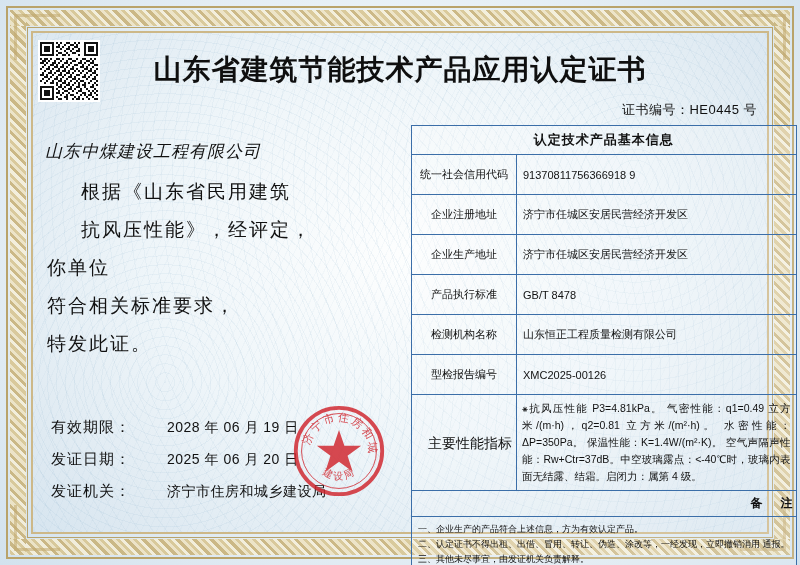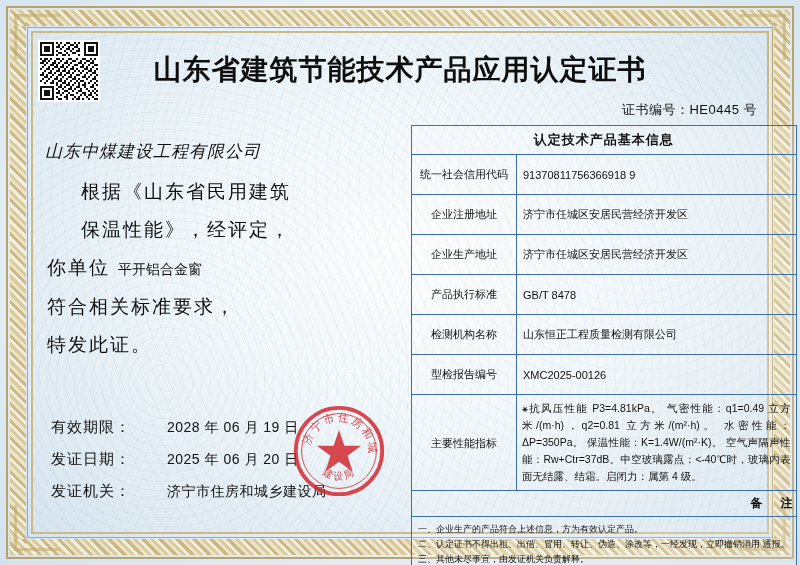--- a/index.html
+++ b/index.html
@@ -215,22 +215,22 @@
     font-size: 11px;
     white-space: nowrap;
     padding: 12px 2px;
   }
   table.info .v {
     font-size: 11px;
     padding-left: 6px;
   }
   table.info .perf-k {
     width: 96px;
-    text-align: center;
-    font-size: 11px;
+    text-align: right;
+    font-size: 14px;
     line-height: 16px;
   }
   table.info .perf-v {
     font-size: 10.5px;
     line-height: 17px;
     padding: 5px 5px;
     text-align: justify;
   }
   table.info .remark-hdr {
     text-align: right;
@@ -497,24 +497,23 @@
     <div class="title">山东省建筑节能技术产品应用认定证书</div>
 
     <div class="certno">
       <span>证书编号：</span><span>HE0445 号</span>
     </div>
 
     <div class="company">山东中煤建设工程有限公司</div>
 
     <div class="body-lines">
       <div class="indent">根据《山东省民用建筑</div>
-      <div class="indent">保温性能》，经评定，</div>
+      <div class="indent">抗风压性能》，经评定，</div>
       <div class="prod-line">
         <span>你单位</span>
-        <span class="prod-name">平开铝合金窗</span>
       </div>
       <div>符合相关标准要求，</div>
       <div>特发此证。</div>
     </div>
 
     <div class="footer-fields">
       <div class="row">
         <span class="lbl">有效期限：</span>
         <span class="val">2028 年 06 月 19 日</span>
       </div>

